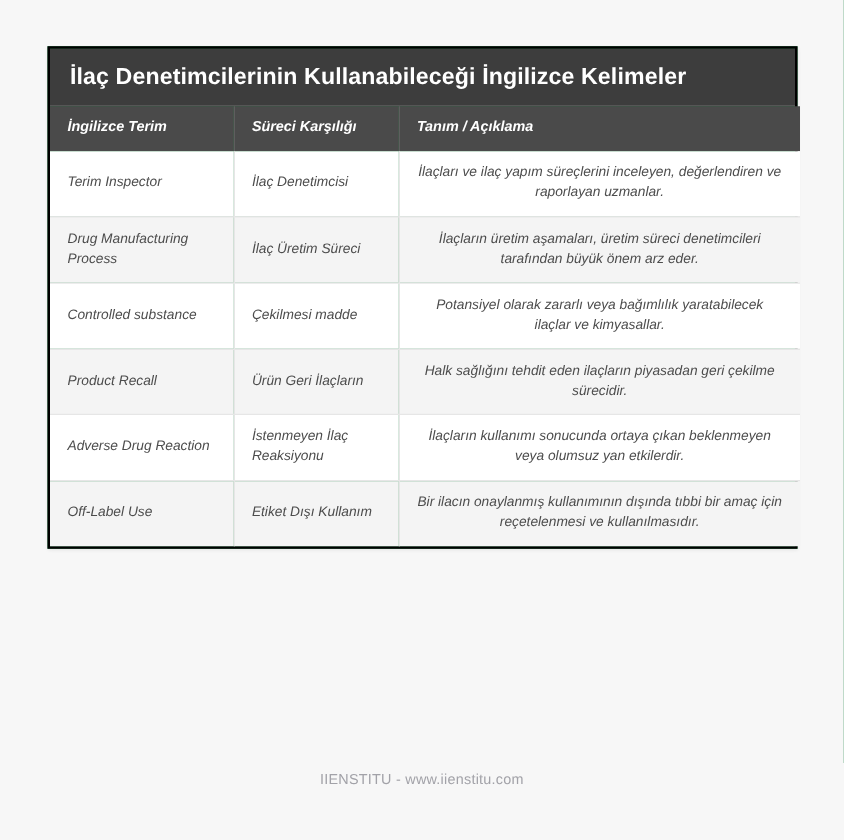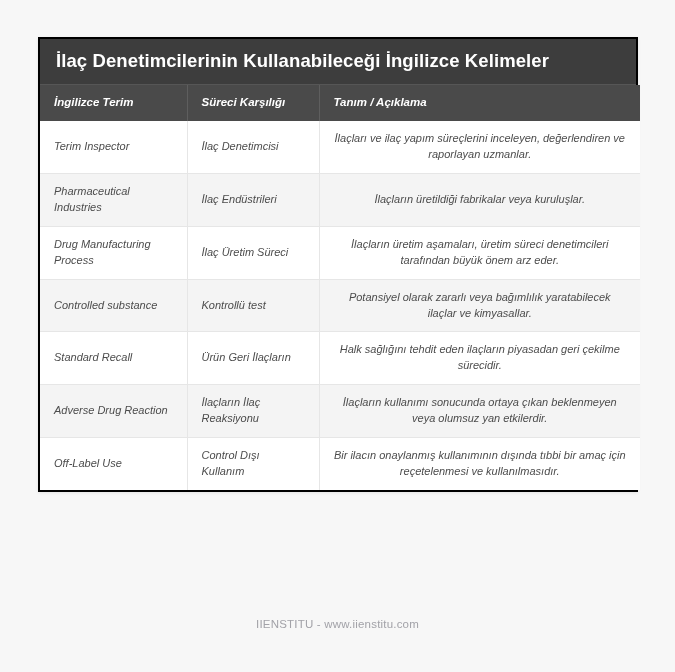--- a/index.html
+++ b/index.html
@@ -131,47 +131,42 @@
           <th>Tanım / Açıklama</th>
         </tr>
       </thead>
       <tbody>
         <tr>
           <td class="cell-term">Terim Inspector</td>
           <td class="cell-tr">İlaç Denetimcisi</td>
           <td class="cell-desc">İlaçları ve ilaç yapım süreçlerini inceleyen, değerlendiren ve raporlayan uzmanlar.</td>
         </tr>
         <tr>
-          <td class="cell-term">Pharmaceutical Industries</td>
-          <td class="cell-tr">İlaç Endüstrileri</td>
-          <td class="cell-desc">İlaçların üretildiği fabrikalar veya kuruluşlar.</td>
-        </tr>
-        <tr>
           <td class="cell-term">Drug Manufacturing Process</td>
           <td class="cell-tr">İlaç Üretim Süreci</td>
           <td class="cell-desc">İlaçların üretim aşamaları, üretim süreci denetimcileri tarafından büyük önem arz eder.</td>
         </tr>
         <tr>
           <td class="cell-term">Controlled substance</td>
-          <td class="cell-tr">Kontrollü test</td>
+          <td class="cell-tr">Çekilmesi madde</td>
           <td class="cell-desc">Potansiyel olarak zararlı veya bağımlılık yaratabilecek ilaçlar ve kimyasallar.</td>
         </tr>
         <tr>
-          <td class="cell-term">Standard Recall</td>
+          <td class="cell-term">Product Recall</td>
           <td class="cell-tr">Ürün Geri İlaçların</td>
           <td class="cell-desc">Halk sağlığını tehdit eden ilaçların piyasadan geri çekilme sürecidir.</td>
         </tr>
         <tr>
           <td class="cell-term">Adverse Drug Reaction</td>
-          <td class="cell-tr">İlaçların İlaç Reaksiyonu</td>
+          <td class="cell-tr">İstenmeyen İlaç Reaksiyonu</td>
           <td class="cell-desc">İlaçların kullanımı sonucunda ortaya çıkan beklenmeyen veya olumsuz yan etkilerdir.</td>
         </tr>
         <tr>
           <td class="cell-term">Off-Label Use</td>
-          <td class="cell-tr">Control Dışı Kullanım</td>
+          <td class="cell-tr">Etiket Dışı Kullanım</td>
           <td class="cell-desc">Bir ilacın onaylanmış kullanımının dışında tıbbi bir amaç için reçetelenmesi ve kullanılmasıdır.</td>
         </tr>
       </tbody>
     </table>
 
   </div>
 
   <div class="footer">IIENSTITU - www.iienstitu.com</div>
 
 </div>

